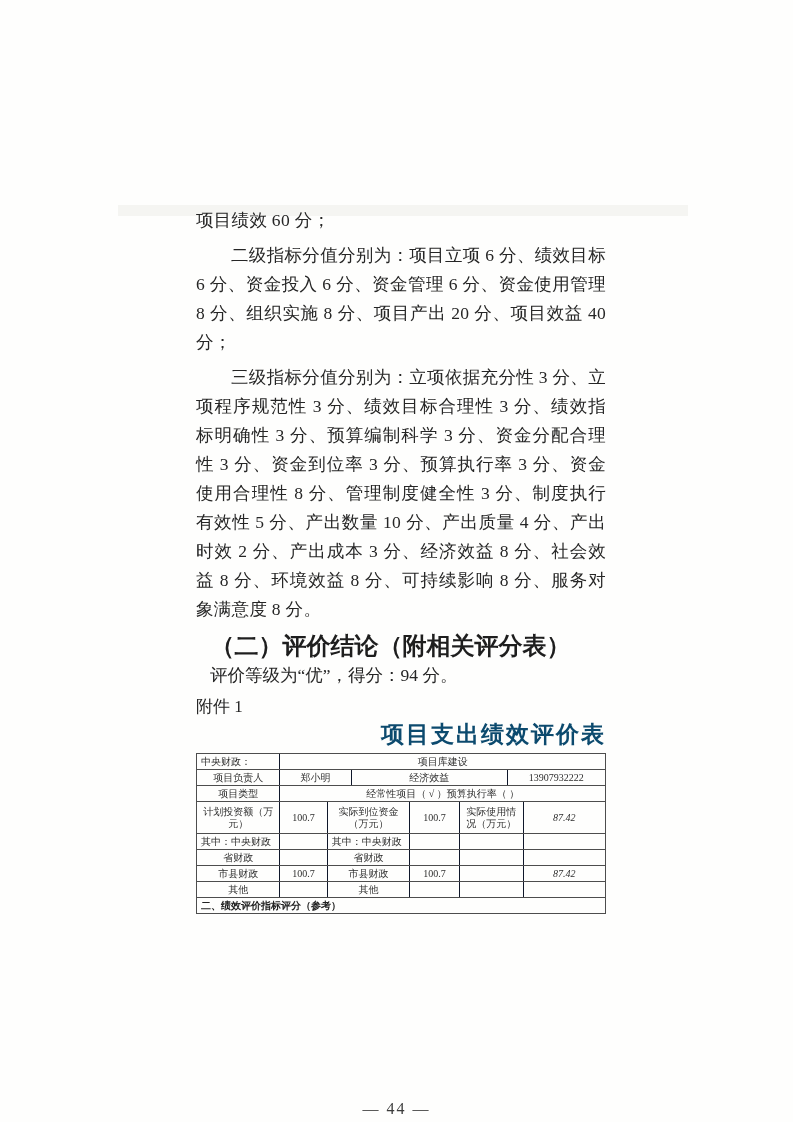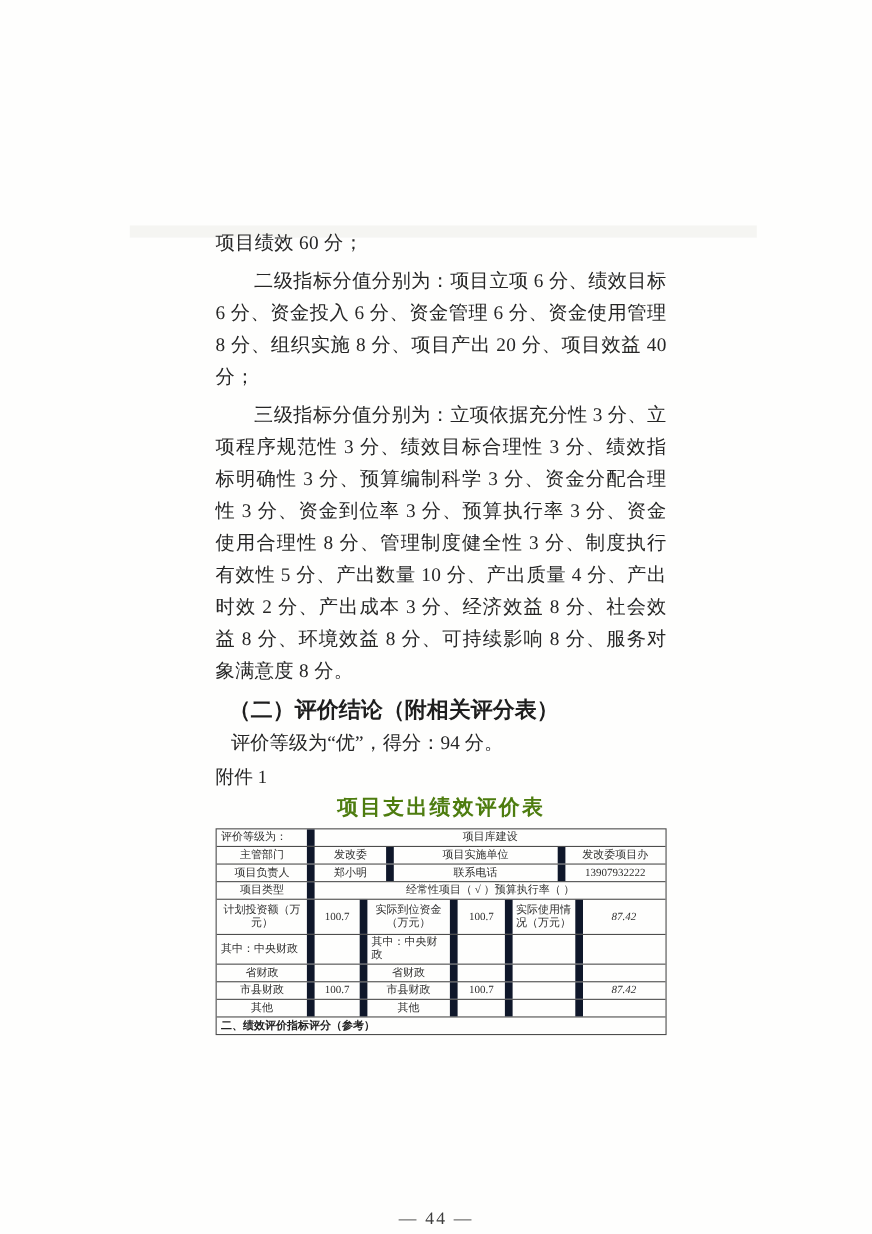--- a/index.html
+++ b/index.html
@@ -22,56 +22,56 @@
   .body-par {
     margin: 0 0 6px 0;
     font-size: 17.5px;
     line-height: 29px;
     text-align: justify;
     letter-spacing: 0.3px;
   }
   .indent { text-indent: 2em; }
   .heading {
     margin: 8px 0 0 0;
-    font-size: 20px; line-height: 29px;
+    font-size: 24px; line-height: 29px;
     font-weight: bold;
     text-indent: 0.6em;
     color: #1e1e1e;
   }
   .conclusion {
     margin: 0;
     font-size: 17.5px; line-height: 29px;
     text-indent: 0.8em;
   }
   .attachment {
     margin: 2px 0 0 0;
     font-size: 17px; line-height: 29px;
     text-indent: 0;
   }
   .table-title {
     margin: 2px 0 6px 0;
-    font-size: 19px; line-height: 24px;
+    font-size: 23px; line-height: 24px;
     font-weight: bold;
     letter-spacing: 2px;
-    text-align: center;
-    color: #4d7c0f;
+    text-align: right;
+    color: #0c4a6e;
   }
   
   .tbl {
     width: 410px;
     border: 1px solid #4d4d4d;
     box-sizing: border-box;
     font-size: 10px;
     color: #2e2e2e;
   }
   .tr { display: flex; border-top: 1px solid #4d4d4d; min-height: 15px; align-items: stretch; }
   .tr:first-child { border-top: none; }
   .tr.tall { min-height: 31px; }
   .td {
-    border-left: 7px solid #0f172a;
+    border-left: 1px solid #0f172a;
     box-sizing: border-box;
     padding: 1px 2px;
     display: flex; align-items: center; justify-content: center;
     text-align: center;
     line-height: 12px;
   }
   .td:first-child { border-left: none; }
   .td.left { justify-content: flex-start; text-align: left; padding-left: 4px; }
   .td.bold { font-weight: bold; color: #222; }
   .ca { width: 20.2%; } .cb { width: 11.6%; } .cc { width: 20.2%; }
@@ -99,35 +99,29 @@
 
     <p class="heading">（二）评价结论（附相关评分表）</p>
     <p class="conclusion">评价等级为“优”，得分：94 分。</p>
     <p class="attachment">附件 1</p>
 
     <h2 class="table-title">项目支出绩效评价表</h2>
 
     <div class="tbl">
 
       <div class="tr">
-        <div class="td ca left">评价等级为：</div>
+        <div class="td ca left">中央财政：</div>
         <div class="td rest">项目库建设</div>
       </div>
 
-      <div class="tr">
-        <div class="td ca">主管部门</div>
-        <div class="td v2">发改委</div>
-        <div class="td m2">项目实施单位</div>
-        <div class="td l2">发改委项目办</div>
-      </div>
 
       <div class="tr">
         <div class="td ca">项目负责人</div>
         <div class="td v2">郑小明</div>
-        <div class="td m2">联系电话</div>
+        <div class="td m2">经济效益</div>
         <div class="td l2">13907932222</div>
       </div>
 
       <div class="tr">
         <div class="td ca">项目类型</div>
         <div class="td rest opts">
           <span>经常性项目（ √ ）</span>
           <span>预算执行率（  ）</span>
         </div>
       </div>

